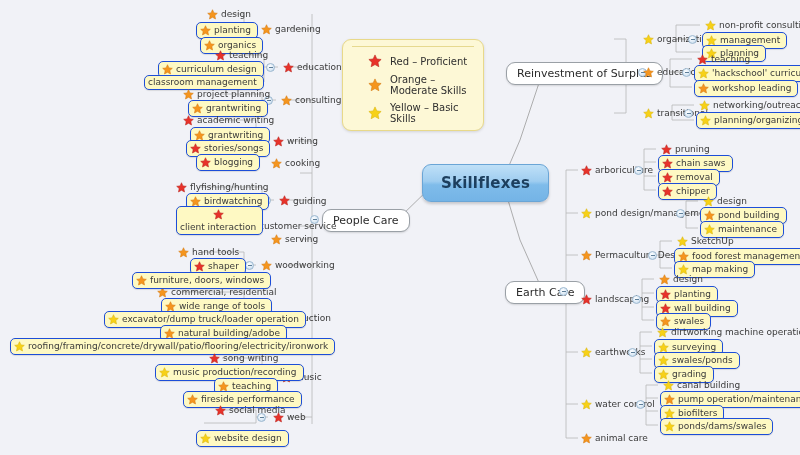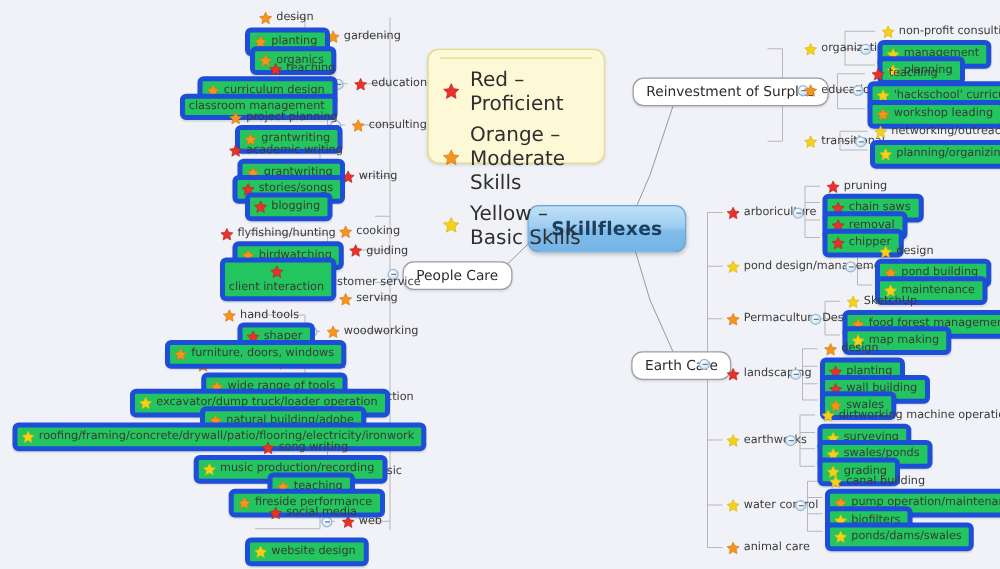--- a/index.html
+++ b/index.html
@@ -18,22 +18,22 @@
     position:absolute;
     display:flex;align-items:center;gap:3px;
     white-space:nowrap;
     box-sizing:border-box;
     line-height:1;
   }
   .node .lbl{display:inline-block;}
 
   
   .boxed{
-    background:#22c55e;
-    border:4px solid #1d4ed8;
+    background:#fef9c3;
+    border:1px solid #1d4ed8;
     border-radius:5px;
     padding:2px 6px 2px 3px;
     box-shadow:0 1px 1px rgba(0,0,0,.10);
   }
   .plain{background:transparent;border:none;padding:2px 3px;}
 
   
   .lvl1{
     background:#ffffff;
     border:1px solid #9aa0a6;
@@ -101,21 +101,21 @@
   }
   #legend .lg-title{
     text-align:center;font-weight:bold;font-size:11px;color:#2f2f2f;
     padding-bottom:5px;
   }
   #legend .lg-rule{
     height:1px;background:#e6d98f;margin:0 9px 4px 9px;
   }
   #legend .lg-row{
     display:flex;align-items:center;gap:8px;
-    padding:3px 0 3px 11px;font-size:16px;color:#2f2f2f;
+    padding:3px 0 3px 25px;font-size:10px;color:#2f2f2f;
   }
 </style>
 </head>
 <body>
 
 <div id="canvas">
 
   <svg id="svg-lines" viewBox="0 0 800 455" xmlns="http://www.w3.org/2000/svg">
     <g stroke="#9a9a9a" stroke-width="0.8" fill="none">
 
@@ -451,21 +451,21 @@
   <div class="node plain t9" style="left:270px;top:134px;">
     <span class="star">
         <svg viewBox="0 0 24 24">
           <path d="M12 1.6l3.2 6.9 7.3.9-5.4 5 1.5 7.4L12 18.1 5.4 21.8l1.5-7.4-5.4-5 7.3-.9z" fill="#e8322a" stroke="#b8251d" stroke-width="1.2"></path>
         </svg>
       </span>
     <span class="lbl">writing</span>
   </div>
   <div class="toggle" style="left:257px;top:137px;"></div>
 
-  <div class="node plain t9" style="left:268px;top:178px;justify-content:center;">
+  <div class="node plain t9" style="left:268px;top:156px;justify-content:center;">
     <span class="star">
         <svg viewBox="0 0 24 24">
           <path d="M12 1.6l3.2 6.9 7.3.9-5.4 5 1.5 7.4L12 18.1 5.4 21.8l1.5-7.4-5.4-5 7.3-.9z" fill="#f5951e" stroke="#d4790f" stroke-width="1.2"></path>
         </svg>
       </span>
     <span class="lbl">cooking</span>
   </div>
 
   <div class="node plain t9" style="left:276px;top:193px;align-items:flex-end;">
     <span class="star">

